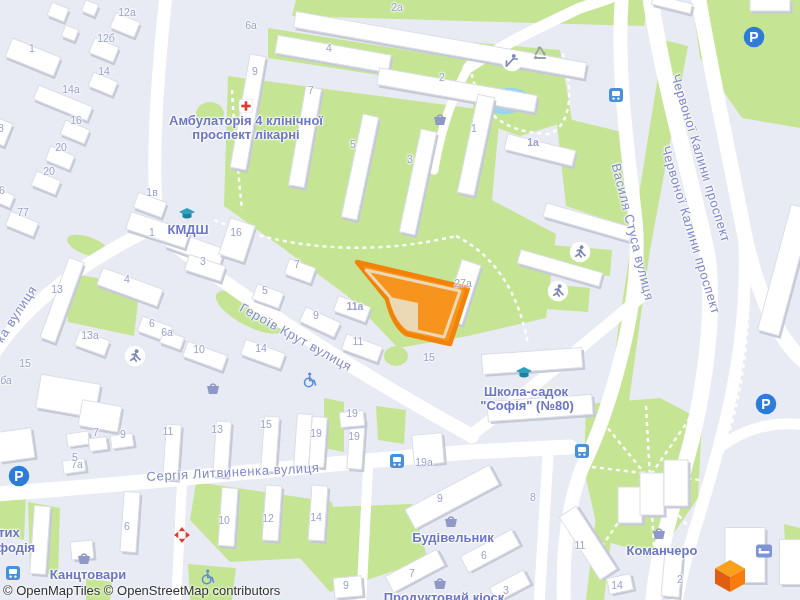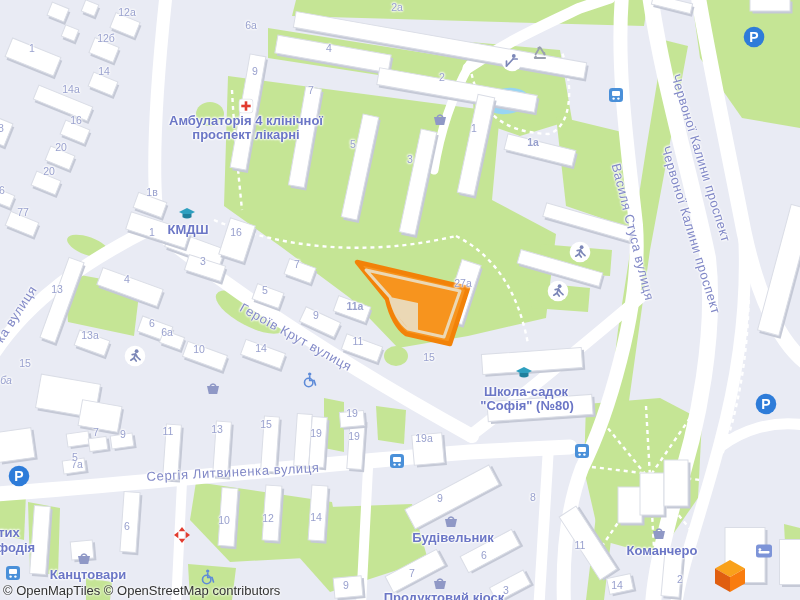--- a/index.html
+++ b/index.html
@@ -423,21 +423,21 @@
       <div class="lbl num-label" style="left: 77px; top: 428px; color: rgb(153, 161, 206); margin-top: 36px;">7а</div>
       <div class="lbl num-label" style="left: 96px; top: 432px; color: rgb(153, 161, 206);">7</div>
       <div class="lbl num-label" style="left: 123px; top: 434px; color: rgb(153, 161, 206);">9</div>
       <div class="lbl num-label" style="left: 75px; top: 457px; color: rgb(153, 161, 206);">5</div>
       <div class="lbl num-label" style="left: 168px; top: 431px; color: rgb(153, 161, 206);">11</div>
       <div class="lbl num-label" style="left: 217px; top: 429px; color: rgb(153, 161, 206);">13</div>
       <div class="lbl num-label" style="left: 266px; top: 424px; color: rgb(153, 161, 206);">15</div>
       <div class="lbl num-label" style="left: 352px; top: 413px; color: rgb(153, 161, 206);">19</div>
       <div class="lbl num-label" style="left: 316px; top: 433px; color: rgb(153, 161, 206);">19</div>
       <div class="lbl num-label" style="left: 354px; top: 436px; color: rgb(153, 161, 206);">19</div>
-      <div class="lbl num-label" style="left: 424px; top: 438px; color: rgb(153, 161, 206);">19а</div>
+      <div class="lbl num-label" style="left: 424px; top: 462px; color: rgb(153, 161, 206);">19а</div>
       <div class="lbl num-label" style="left: 127px; top: 526px; color: rgb(153, 161, 206);">6</div>
       <div class="lbl num-label" style="left: 224px; top: 520px; color: rgb(153, 161, 206);">10</div>
       <div class="lbl num-label" style="left: 268px; top: 518px; color: rgb(153, 161, 206);">12</div>
       <div class="lbl num-label" style="left: 316px; top: 517px; color: rgb(153, 161, 206);">14</div>
       <div class="lbl num-label" style="left: 440px; top: 498px; color: rgb(153, 161, 206);">9</div>
       <div class="lbl num-label" style="left: 484px; top: 555px; color: rgb(153, 161, 206);">6</div>
       <div class="lbl num-label" style="left: 412px; top: 573px; color: rgb(153, 161, 206);">7</div>
       <div class="lbl num-label" style="left: 506px; top: 590px; color: rgb(153, 161, 206);">3</div>
       <div class="lbl num-label" style="left: 346px; top: 585px; color: rgb(153, 161, 206);">9</div>
       <div class="lbl num-label" style="left: 533px; top: 497px; color: rgb(153, 161, 206);">8</div>

